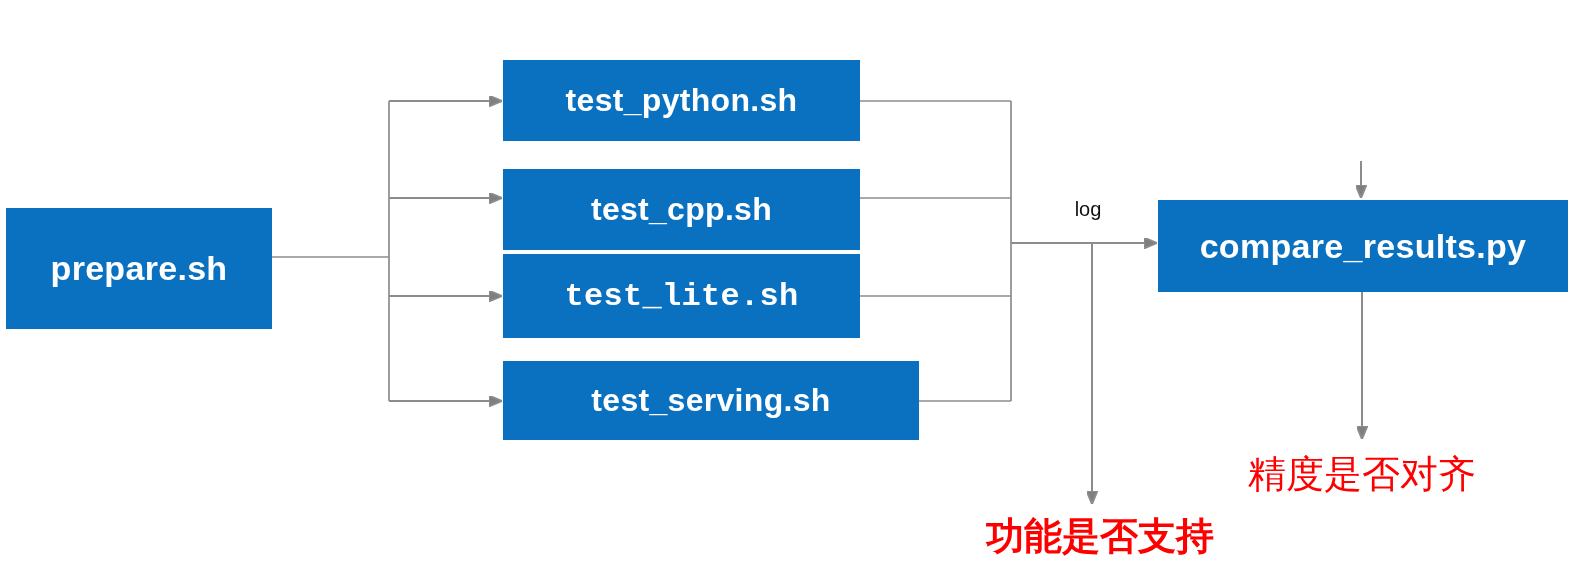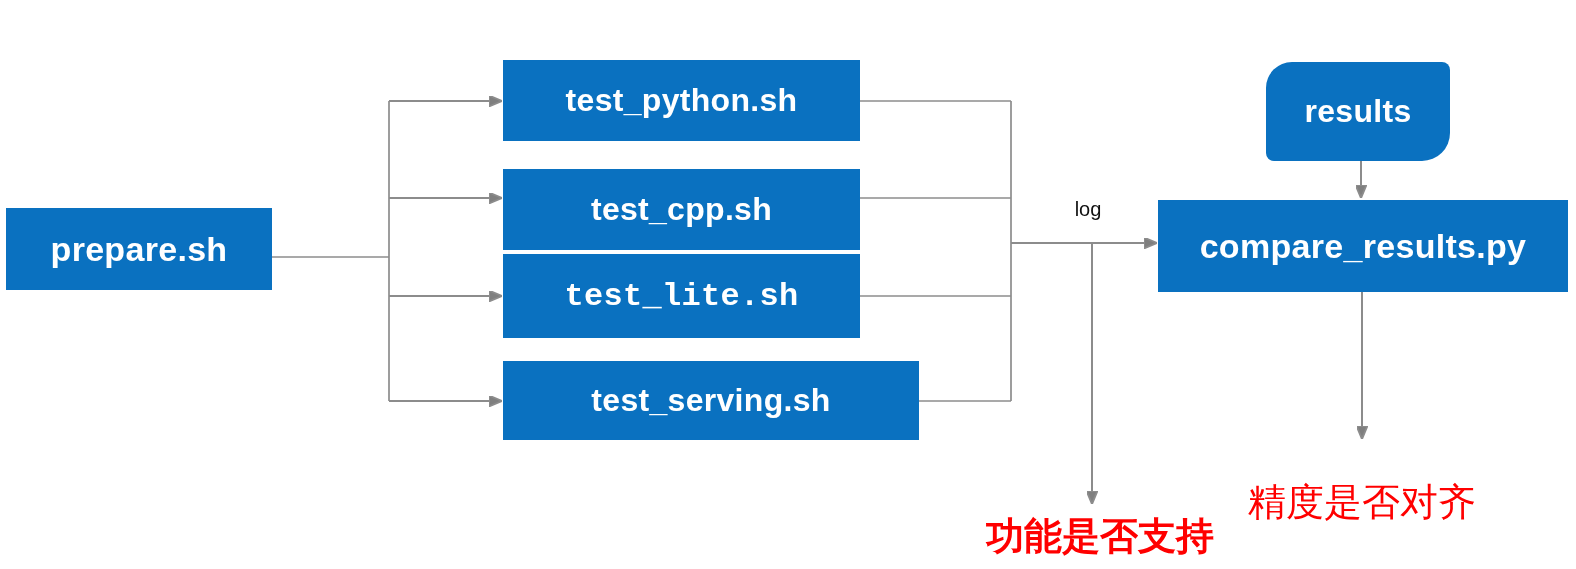--- a/index.html
+++ b/index.html
@@ -25,42 +25,42 @@
     position:absolute;
     background:var(--node-fill);
     color:var(--node-text);
     display:flex;align-items:center;justify-content:center;
     font-weight:bold;
     font-size:32px;
     letter-spacing:0.3px;
     text-align:right;
     box-sizing:border-box;
   }
-  .node.prepare   {left:6px;   top:208px; width:266px; height:82px; font-size:34px;}
+  .node.prepare   {left:6px;   top:208px; width:266px; height:121px; font-size:34px;}
   .node.test-1    {left:503px; top:60px;  width:357px; height:81px;}
   .node.test-2    {left:503px; top:157px; width:357px; height:81px;margin-top:12px;}
   .node.test-3    {left:503px; top:254px; width:357px; height:84px;font-family:Liberation Mono, monospace;}
   .node.test-4    {left:503px; top:361px; width:416px; height:79px;}
   .node.results   {left:1266px;top:62px;  width:184px; height:99px; border-radius:26px 8px 28px 8px;}
   .node.compare   {left:1158px;top:200px; width:410px; height:92px; font-size:34px;}
   .edge-label{
     position:absolute;
     color:var(--log-text);
     font-size:20px;
     font-weight:400;
   }
   .edge-label.log{left:1048px;top:198px;width:80px;text-align:center;}
   .outcome{
     position:absolute;
     color:var(--outcome-text);
     font-size:38px;
     text-align:center;
     white-space:nowrap;
   }
-  .outcome.accuracy{left:1212px;top:449px;width:300px;margin-top:28px;}
+  .outcome.accuracy{left:1212px;top:449px;width:300px;}
   .outcome.function{left:950px; top:511px;width:300px;font-weight:bold;}
 </style>
 </head>
 <body>
 
 <div class="canvas">
 
   <svg class="edges" viewBox="0 0 1576 569" xmlns="http://www.w3.org/2000/svg">
     <defs>
       <marker id="arrow" viewBox="0 0 12 10" refX="11" refY="5" markerWidth="13" markerHeight="11" markerUnits="userSpaceOnUse" orient="auto">
@@ -91,21 +91,20 @@
     <path class="arrowline" d="M1362,285 V438" marker-end="url(#arrow)"></path>
   </svg>
 
   <div class="node prepare">prepare.sh</div>
 
   <div class="node test-1">test_python.sh</div>
   <div class="node test-2">test_cpp.sh</div>
   <div class="node test-3">test_lite.sh</div>
   <div class="node test-4">test_serving.sh</div>
 
-  <div class="node results">results</div>
 
   <div class="node compare">compare_results.py</div>
 
   <div class="edge-label log">log</div>
 
   <div class="outcome accuracy">精度是否对齐</div>
 
   <div class="outcome function">功能是否支持</div>
 
 </div>

